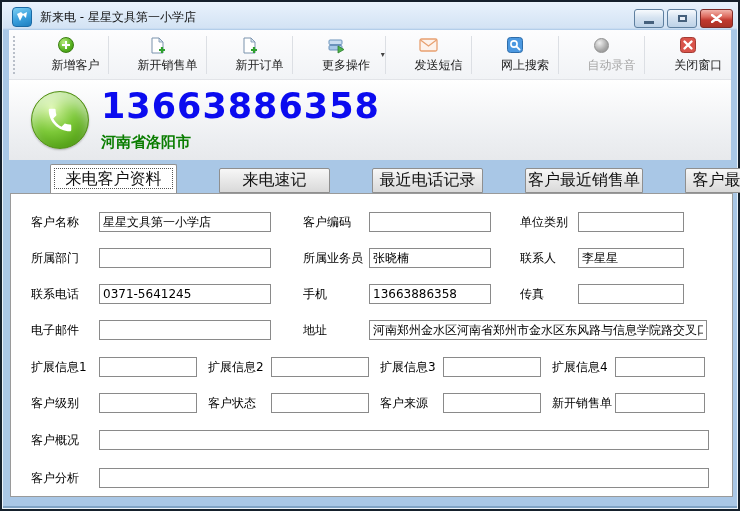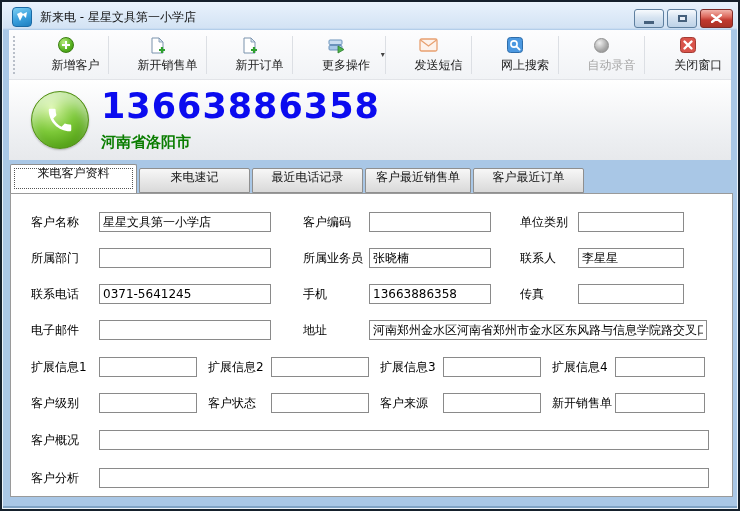--- a/index.html
+++ b/index.html
@@ -84,24 +84,24 @@
   }
   .caller-info{margin-left:12px;display:flex;flex-direction:column;}
   .phone-number{font-size:35px;font-weight:bold;line-height:36px;letter-spacing:1px;}
   .location{font-size:15px;font-weight:bold;margin-top:9px;}
   
   .tabbar{
     position:absolute;left:8px;top:163px;height:28px;
     display:flex;align-items:flex-end;gap:2px;z-index:2;
   }
   .tab{
-    box-sizing:border-box;height:25px;display:flex;align-items:flex-start;justify-content:center;
-    font-size:12px;color:#111;white-space:nowrap;
+    box-sizing:border-box;height:25px;display:flex;align-items:center;justify-content:center;
+    font-size:16px;color:#111;white-space:nowrap;
     background:linear-gradient(#f7f7f7,#d9d9d9);
-    border:1px solid #8f8f8f;border-radius:2px 2px 0 0;
+    border:1px solid #8f8f8f;border-radius:2px 2px 0 0;margin-left:40px;
   }
   .tab.active{
     height:29px;background:#fff;border-bottom:none;position:relative;z-index:3;
   }
   .tab.active::after{
     content:"";position:absolute;inset:3px 3px 4px 3px;border:1px dotted #555;
   }
   
   .panel{
     position:absolute;left:8px;top:191px;width:723px;height:304px;box-sizing:border-box;
@@ -263,21 +263,21 @@
   <div class="tabbar">
     <div class="tab active" style="width:127px">
         <span>来电客户资料</span>
       </div>
     <div class="tab" style="width:111px">
         <span>来电速记</span>
       </div>
     <div class="tab" style="width:111px">
         <span>最近电话记录</span>
       </div>
-    <div class="tab" style="width:106px">
+    <div class="tab" style="width:118px">
         <span>客户最近销售单</span>
       </div>
     <div class="tab" style="width:111px">
         <span>客户最近订单</span>
       </div>
   </div>
 
   <div class="panel">
 
     <div class="fg t1 cA">

